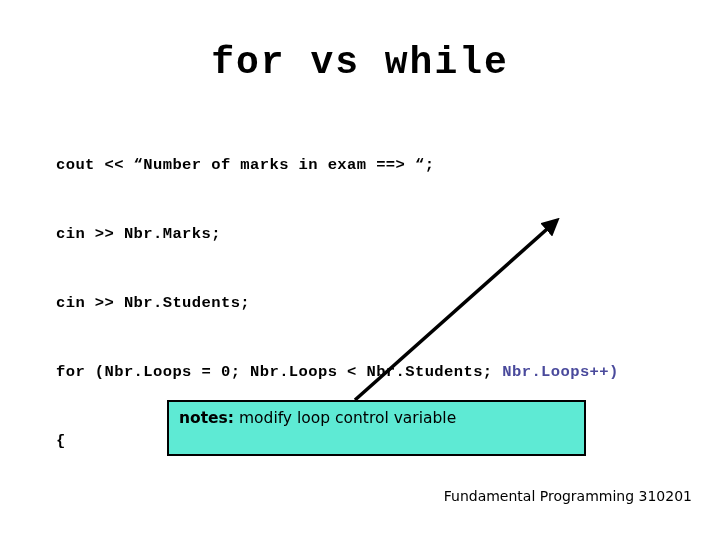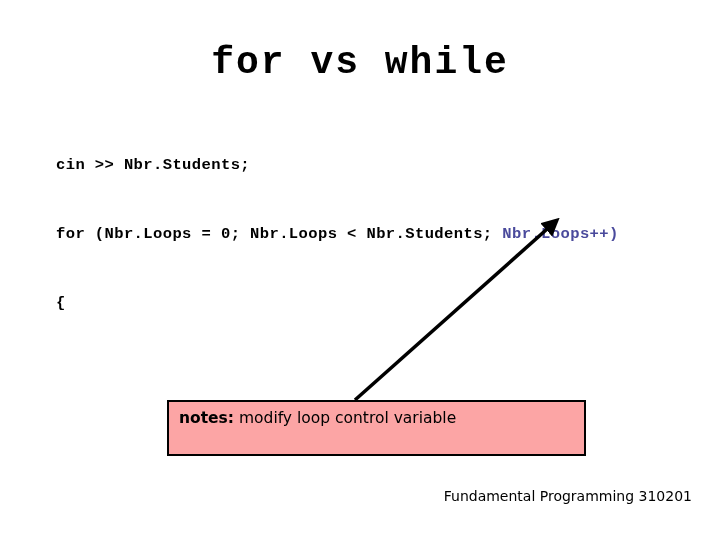--- a/index.html
+++ b/index.html
@@ -65,21 +65,21 @@
 
   
   #notes-box {
     position: absolute;
     left: 167px;
     top: 400px;
     width: 419px;
     height: 56px;
     box-sizing: border-box;
     border: 2px solid #000000;
-    background: #fca5a5;
+    background: #5eead4;
     padding: 6px 0 0 10px;
     font-family: "DejaVu Sans", sans-serif;
     font-size: 15.5px;
     color: #000000;
     line-height: 21px;
   }
   #notes-box .notes-label {
     font-weight: bold;
   }
   #notes-box .notes-line {
@@ -98,20 +98,22 @@
   }
 </style>
 </head>
 <body>
 
 <div id="slide">
 
   <div id="slide-title">for vs while</div>
 
   <div id="code-block">
+    <div class="code-line"><span>cout &lt;&lt; “Number of marks in exam ==&gt; “;</span><span class="tok-accent"></span></div>
+    <div class="code-line"><span>cin &gt;&gt; Nbr.Marks;</span><span class="tok-accent"></span></div>
     <div class="code-line"><span>cin &gt;&gt; Nbr.Students;</span><span class="tok-accent"></span></div>
     <div class="code-line"><span>for (Nbr.Loops = 0; Nbr.Loops &lt; Nbr.Students; </span><span class="tok-accent">Nbr.Loops++)</span></div>
     <div class="code-line"><span>{</span><span class="tok-accent"></span></div>
     
     
     
     
     
     
     

